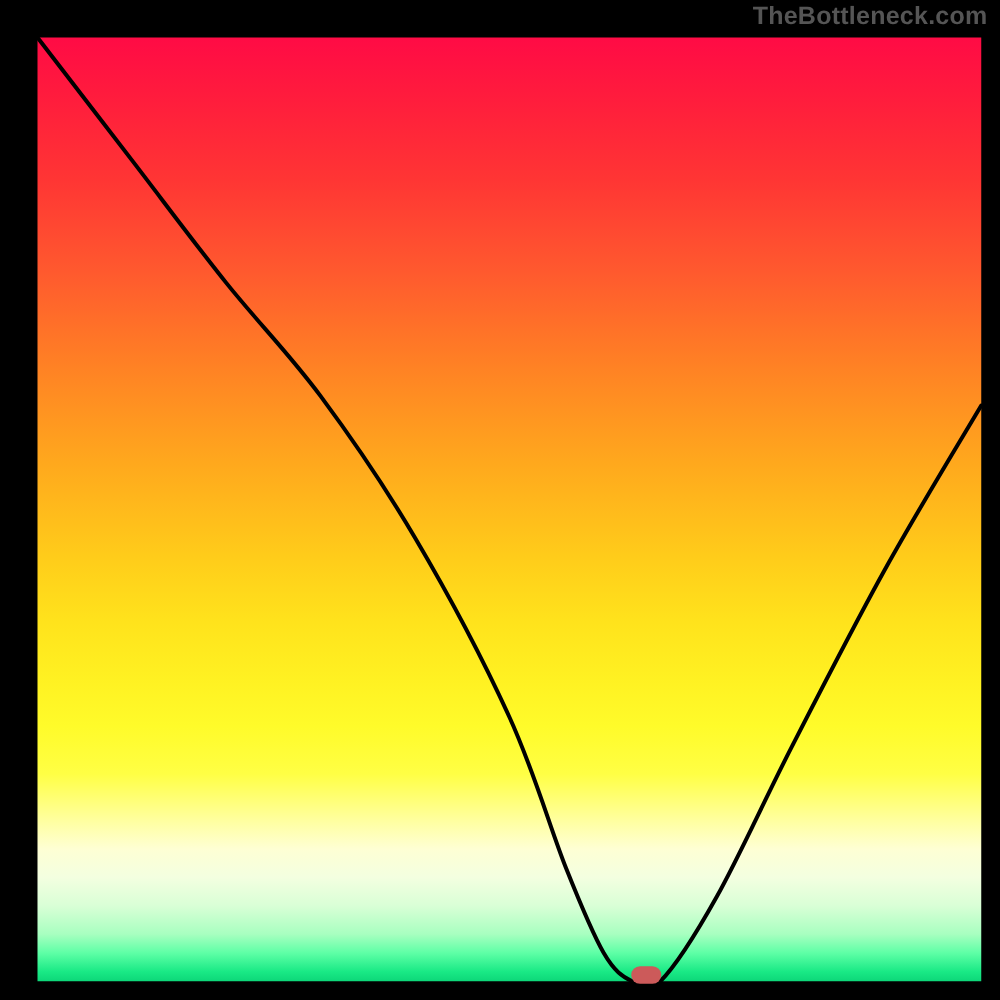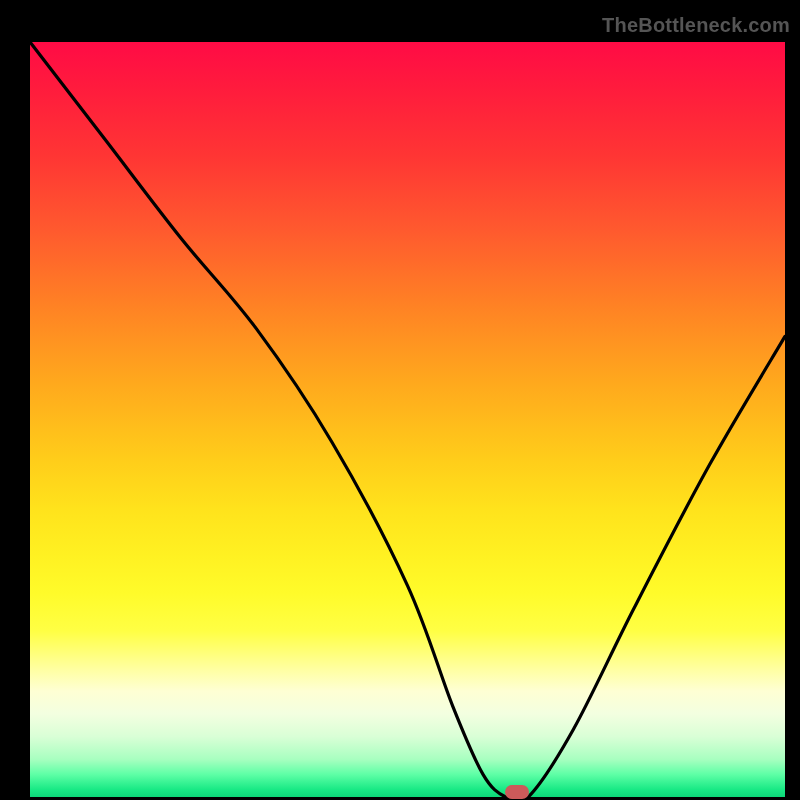--- a/index.html
+++ b/index.html
@@ -9,21 +9,20 @@
     height: 800px;
     background: #000;
     overflow: hidden;
     font-family: Arial, Helvetica, sans-serif;
   }
   .frame {
     position: relative;
     width: 800px;
     height: 685px;
     background: #000;
-    margin-top: 12px;
   }
   .watermark {
     position: absolute;
     top: 2px;
     right: 10px;
     color: #555;
     font-size: 20px;
     font-weight: 600;
     letter-spacing: 0.2px;
     z-index: 10;

